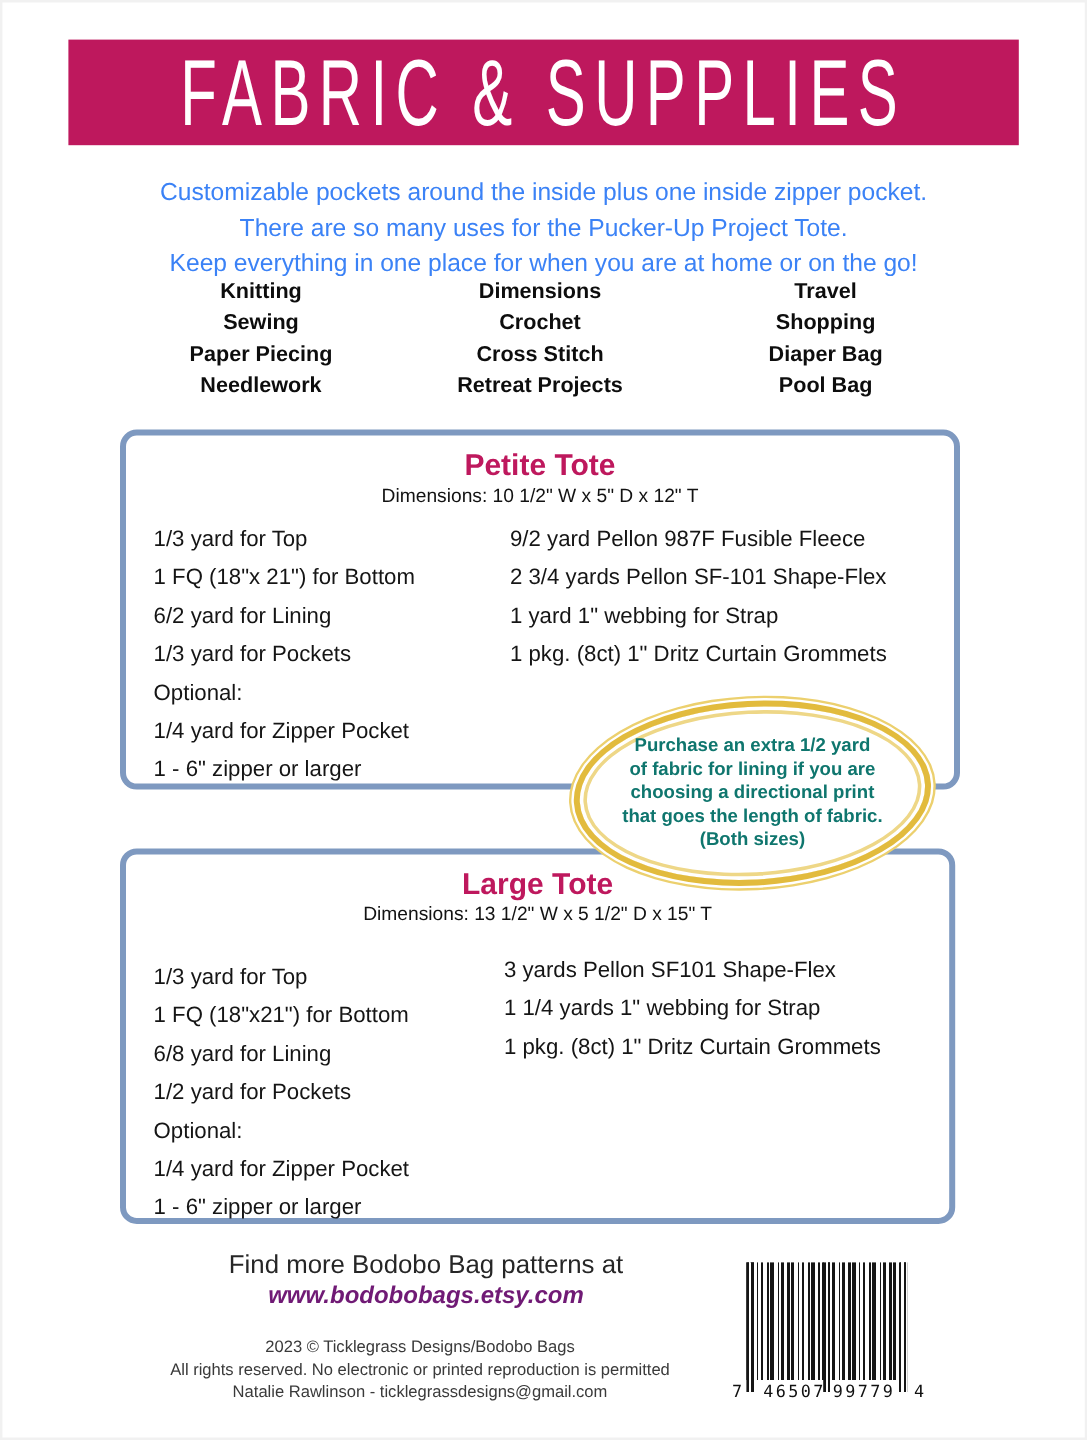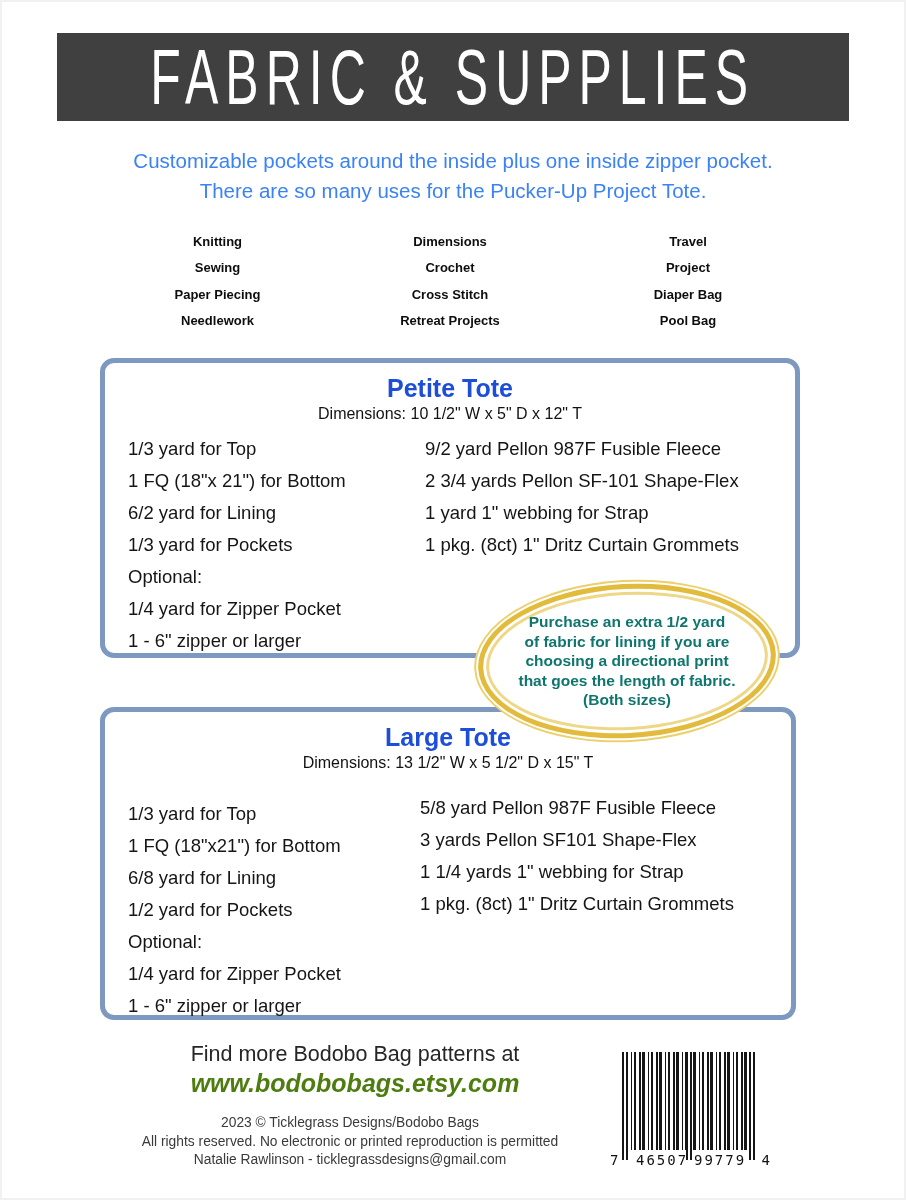--- a/index.html
+++ b/index.html
@@ -4,61 +4,61 @@
 <style>
   html,body{margin:0;padding:0;background:#fff;}
   .page{
     position:relative;width:906px;height:1200px;background:#ffffff;
     font-family:"Liberation Sans",sans-serif;overflow:hidden;
     box-shadow:inset 0 0 0 2px #f1f1f1;
   }
   
   .banner{
     position:absolute;left:57px;top:33px;width:792px;height:88px;
-    background:#404040;display:flex;align-items:center;justify-content:center;
+    background:#be185d;display:flex;align-items:center;justify-content:center;
   }
   .banner-title{
     color:#ffffff;font-size:64px;font-weight:300;letter-spacing:9px;
     white-space:nowrap;transform:scale(0.78,1.22);transform-origin:center;
   }
   
   .intro{position:absolute;left:0;top:146px;width:100%;text-align:center;
     font-size:20.5px;line-height:29.5px;color:#3b82f6;}
   
   .uses-col{position:absolute;top:229px;text-align:center;font-weight:bold;
-    font-size:13px;line-height:26.4px;color:#0d0d0d;}
+    font-size:18px;line-height:26.4px;color:#0d0d0d;}
   .uses-col.c1{left:105px;width:225px;}
   .uses-col.c2{left:335px;width:230px;}
   .uses-col.c3{left:578px;width:220px;}
   
   .tote-box{position:absolute;background:#ffffff;border:5px solid #7e99c0;
     border-radius:14px;color:#151515;}
   .tote-box.petite{left:100px;top:358px;width:690px;height:290px;}
   .tote-box.large{left:100px;top:707px;width:686px;height:303px;}
-  .tote-title{text-align:center;font-size:25px;font-weight:bold;margin-top:11px;color:#1d4ed8;}
+  .tote-title{text-align:center;font-size:25px;font-weight:bold;margin-top:11px;color:#be185d;}
   .tote-dims{text-align:center;font-size:16px;margin-top:2px;color:#121212;}
   .col{position:absolute;font-size:18.5px;line-height:32px;white-space:nowrap;}
   .petite .col-left{left:23px;top:70px;}
   .petite .col-right{left:320px;top:70px;}
   .large .col-left{left:23px;top:86px;}
   .large .col-right{left:315px;top:80px;}
   
   .callout{position:absolute;left:478px;top:584px;width:298px;height:154px;z-index:5;}
   .callout-oval{position:absolute;left:0;top:0;right:0;bottom:0;border-radius:50%;
     background:#ffffff;border:5px solid #e2bb3d;transform:rotate(-3deg);
     box-shadow:0 0 0 2px #ffffff,0 0 0 4px #ecd06e,
                inset 0 0 0 3px #ffffff,inset 0 0 0 6px #eed787;}
   .callout-text{position:absolute;left:0;top:0;right:0;bottom:0;display:flex;
     flex-direction:column;justify-content:center;text-align:center;
     font-weight:bold;font-size:15.5px;line-height:19.5px;color:#0f766e;}
   
   .footer-find{position:absolute;left:130px;top:1042px;width:450px;text-align:center;
     font-size:21.5px;color:#262626;}
   .footer-site{position:absolute;left:130px;top:1069px;width:450px;text-align:center;
-    font-size:25px;font-weight:bold;font-style:italic;color:#4d7c0f;}
+    font-size:20px;font-weight:bold;font-style:italic;color:#701a75;}
   .footer-copy{position:absolute;left:105px;top:1114px;width:490px;text-align:center;
     font-size:13.8px;line-height:18.5px;color:#3a3a3a;}
   
   .barcode{position:absolute;left:610px;top:1050px;width:160px;height:122px;background:#fff;}
   .barcode-bars{position:absolute;left:12px;top:2px;width:134px;height:98px;
     background:repeating-linear-gradient(90deg,
       #161616 0 2px,#fff 2px 3px,#161616 3px 6px,#fff 6px 9px,
       #161616 9px 10px,#fff 10px 12px,#161616 12px 14px,#fff 14px 17px);}
   .guard{position:absolute;top:2px;width:7px;height:108px;
     background:repeating-linear-gradient(90deg,#161616 0 2px,#fff 2px 4px,#161616 4px 6px,#fff 6px 7px);}
@@ -74,37 +74,38 @@
 
 <div class="page">
 
   <div class="banner">
     <div class="banner-title">FABRIC &amp; SUPPLIES</div>
   </div>
 
   <div class="intro">
     <div>Customizable pockets around the inside plus one inside zipper pocket.</div>
     <div>There are so many uses for the Pucker-Up Project Tote.</div>
+    <div>Keep everything in one place for when you are at home or on the go!</div>
   </div>
 
   <div class="uses-col c1">
     <div>Knitting</div>
     <div>Sewing</div>
     <div>Paper Piecing</div>
     <div>Needlework</div>
   </div>
   <div class="uses-col c2">
     <div>Dimensions</div>
     <div>Crochet</div>
     <div>Cross Stitch</div>
     <div>Retreat Projects</div>
   </div>
   <div class="uses-col c3">
     <div>Travel</div>
-    <div>Project</div>
+    <div>Shopping</div>
     <div>Diaper Bag</div>
     <div>Pool Bag</div>
   </div>
 
   <div class="tote-box petite">
     <div class="tote-title">Petite Tote</div>
     <div class="tote-dims">Dimensions: 10 1/2" W x 5" D x 12" T</div>
     <div class="col col-left">
       <div>1/3 yard for Top</div>
       <div>1 FQ (18"x 21") for Bottom</div>
@@ -128,21 +129,20 @@
     <div class="col col-left">
       <div>1/3 yard for Top</div>
       <div>1 FQ (18"x21") for Bottom</div>
       <div>6/8 yard for Lining</div>
       <div>1/2 yard for Pockets</div>
       <div>Optional:</div>
       <div>1/4 yard for Zipper Pocket</div>
       <div>1 - 6" zipper or larger</div>
     </div>
     <div class="col col-right">
-      <div>5/8 yard Pellon 987F Fusible Fleece</div>
       <div>3 yards Pellon SF101 Shape-Flex</div>
       <div>1 1/4 yards 1" webbing for Strap</div>
       <div>1 pkg. (8ct) 1" Dritz Curtain Grommets</div>
     </div>
   </div>
 
   <div class="callout">
     <div class="callout-oval"></div>
     <div class="callout-text">
       <div>Purchase an extra 1/2 yard</div>

